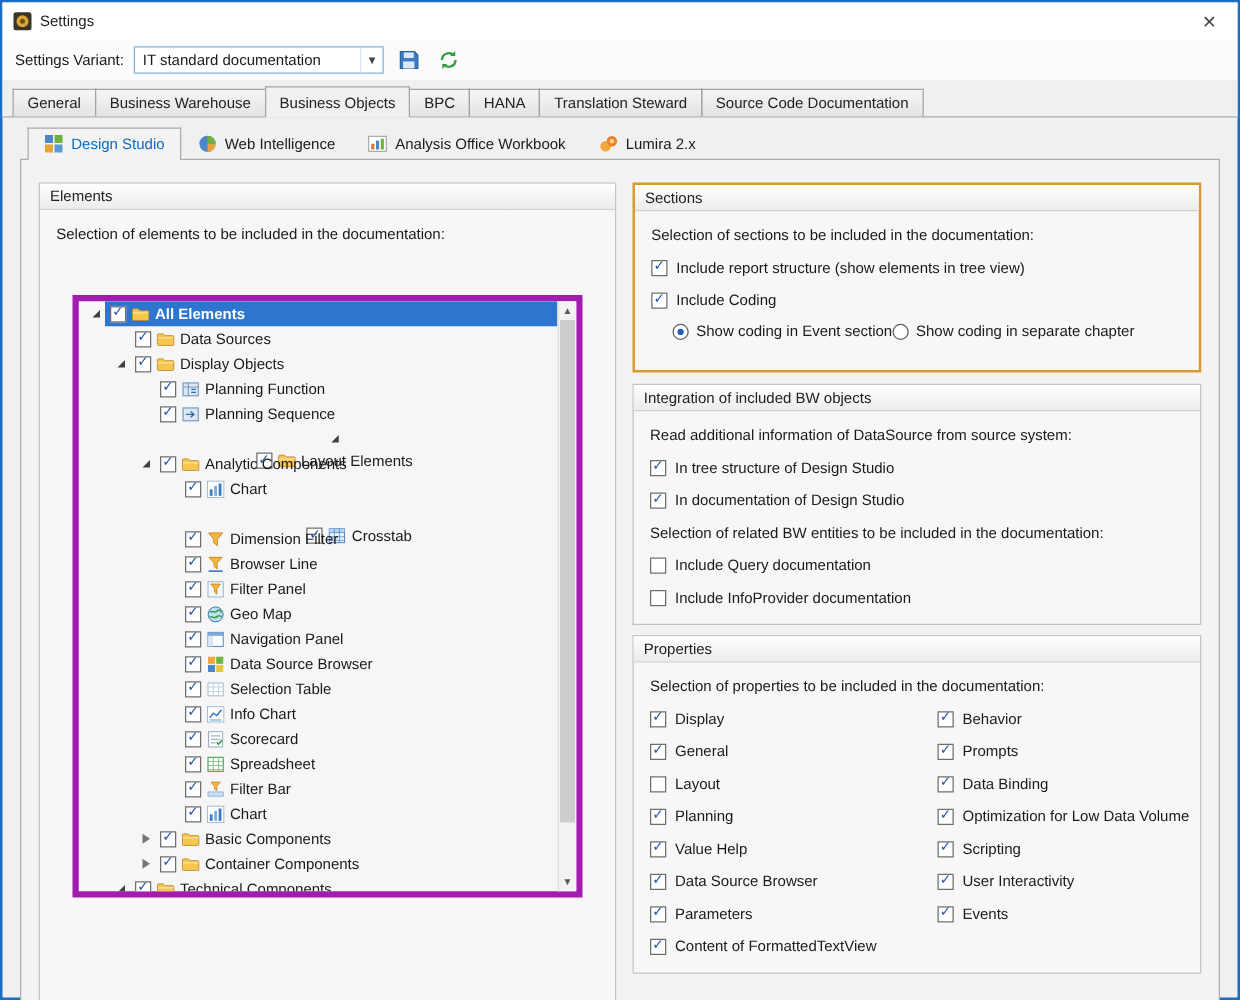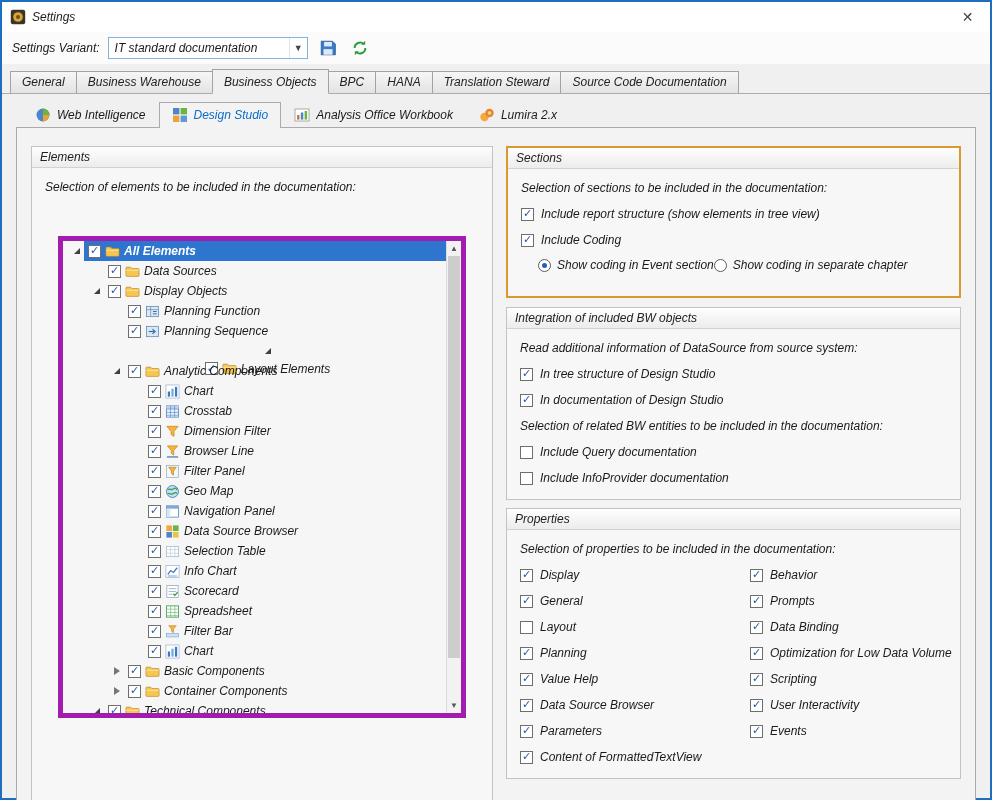--- a/index.html
+++ b/index.html
@@ -7,21 +7,21 @@
   body {
     font-family: "Liberation Sans", "DejaVu Sans", sans-serif;
     font-size: 12px;
     color: #1a1a1a;
     background: #fff;
   }
   .window {
     width: 992px; height: 800px;
     border: 2px solid #1d6ec0;
     background: #f0f0f0;
-    display: flex; flex-direction: column; font-style: italic;
+    display: flex; flex-direction: column;
   }
   
   .titlebar {
     height: 30px; background: #ffffff;
     display: flex; align-items: center; padding-left: 8px;
     flex: none;
   }
   .app-icon { width: 16px; height: 16px; margin-right: 6px; flex: none; }
   .app-icon svg { width: 16px; height: 16px; display: block; }
   .win-title { flex: 1; color: #222; }
@@ -173,44 +173,44 @@
       <div class="main-tab">Business Warehouse</div>
       <div class="main-tab active">Business Objects</div>
       <div class="main-tab">BPC</div>
       <div class="main-tab">HANA</div>
       <div class="main-tab">Translation Steward</div>
       <div class="main-tab">Source Code Documentation</div>
     </div>
 
   <div class="content-outer">
     <div class="sub-tabs">
-        <div class="sub-tab">
-          <span class="tab-icon">
-            <svg viewBox="0 0 16 16">
-              <circle cx="8" cy="8" r="6.5" fill="#4a86c8"></circle>
-              <path d="M8 8V1.5A6.5 6.5 0 0 1 14.5 8z" fill="#6db33f"></path>
-              <path d="M8 8h6.5A6.5 6.5 0 0 1 8 14.5z" fill="#e8a33b"></path>
-            </svg>
-          </span>
-          <span>Web Intelligence</span>
-        </div>
         <div class="sub-tab active">
           <span class="tab-icon">
             <svg viewBox="0 0 16 16">
               <rect x="1" y="1" width="6.4" height="6.4" fill="#4a86c8"></rect>
               <rect x="8.6" y="1" width="6.4" height="6.4" fill="#6db33f"></rect>
               <rect x="1" y="8.6" width="6.4" height="6.4" fill="#e8a33b"></rect>
               <rect x="8.6" y="8.6" width="6.4" height="6.4" fill="#5b9bd5"></rect>
             </svg>
           </span>
           <span>Design Studio</span>
         </div>
         <div class="sub-tab">
           <span class="tab-icon">
             <svg viewBox="0 0 16 16">
+              <circle cx="8" cy="8" r="6.5" fill="#4a86c8"></circle>
+              <path d="M8 8V1.5A6.5 6.5 0 0 1 14.5 8z" fill="#6db33f"></path>
+              <path d="M8 8h6.5A6.5 6.5 0 0 1 8 14.5z" fill="#e8a33b"></path>
+            </svg>
+          </span>
+          <span>Web Intelligence</span>
+        </div>
+        <div class="sub-tab">
+          <span class="tab-icon">
+            <svg viewBox="0 0 16 16">
               <rect x="1" y="2" width="14" height="12" fill="#fff" stroke="#8a8a8a" stroke-width="0.7"></rect>
               <rect x="3" y="8" width="2.5" height="4.6" fill="#d2772e"></rect>
               <rect x="6.8" y="5.5" width="2.5" height="7.1" fill="#4a86c8"></rect>
               <rect x="10.6" y="4" width="2.5" height="8.6" fill="#6db33f"></rect>
             </svg>
           </span>
           <span>Analysis Office Workbook</span>
         </div>
         <div class="sub-tab">
           <span class="tab-icon">
@@ -332,21 +332,21 @@
                     <svg viewBox="0 0 16 16">
                       <rect x="1" y="1" width="14" height="14" fill="#fff" stroke="#9bb7d4" stroke-width="0.8"></rect>
                       <rect x="3" y="8" width="2.4" height="5.5" fill="#3b79c3"></rect>
                       <rect x="6.8" y="5" width="2.4" height="8.5" fill="#78a9dd"></rect>
                       <rect x="10.6" y="3" width="2.4" height="10.5" fill="#3b79c3"></rect>
                     </svg>
                   </span>
                   <span class="tree-label">Chart</span>
                 </span>
               </div>
-              <div class="tree-row" style="padding-left: 66px;">
+              <div class="tree-row" style="padding-left: 66px; flex-direction: column;">
                 <span class="expander none"></span>
                 <span class="hl">
                   <span class="checkbox checked"></span>
                   <span class="tree-icon">
                     <svg viewBox="0 0 16 16">
                       <rect x="1.5" y="2" width="13" height="12" fill="#eaf2fb" stroke="#4a7fbf" stroke-width="0.8"></rect>
                       <rect x="1.5" y="2" width="13" height="3.4" fill="#b9d2ee"></rect>
                       <path d="M1.5 5.4h13M1.5 9h13M1.5 12h13M5.8 2v12M10.2 2v12" stroke="#4a7fbf" stroke-width="0.6" fill="none"></path>
                     </svg>
                   </span>

